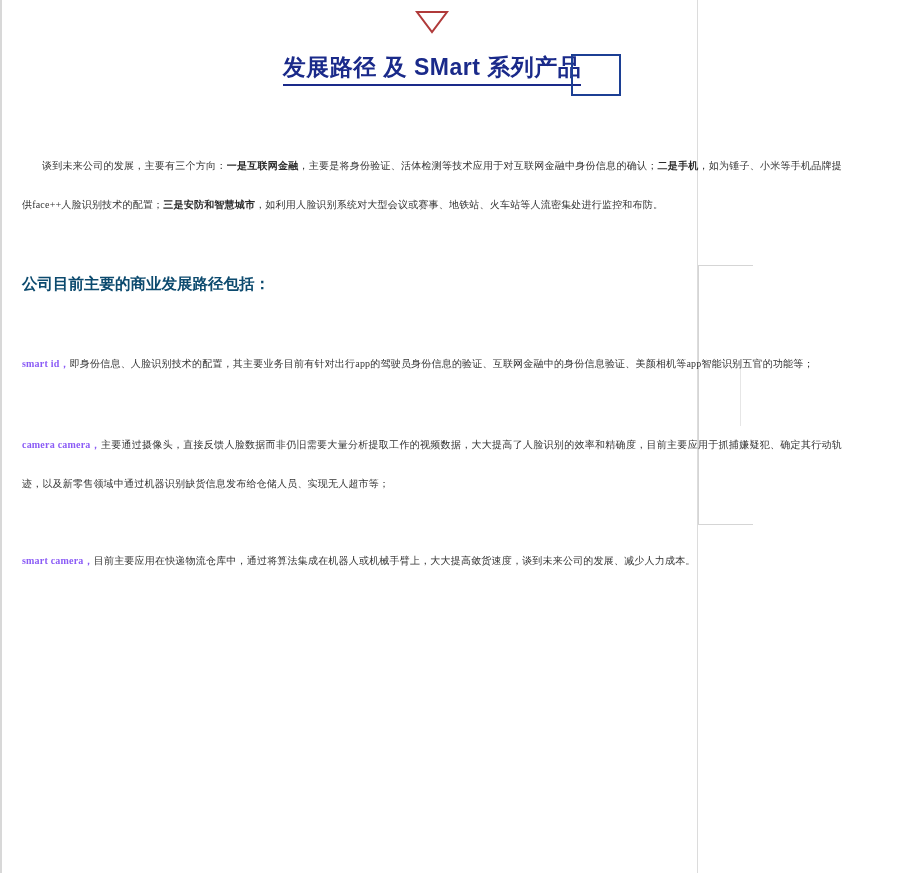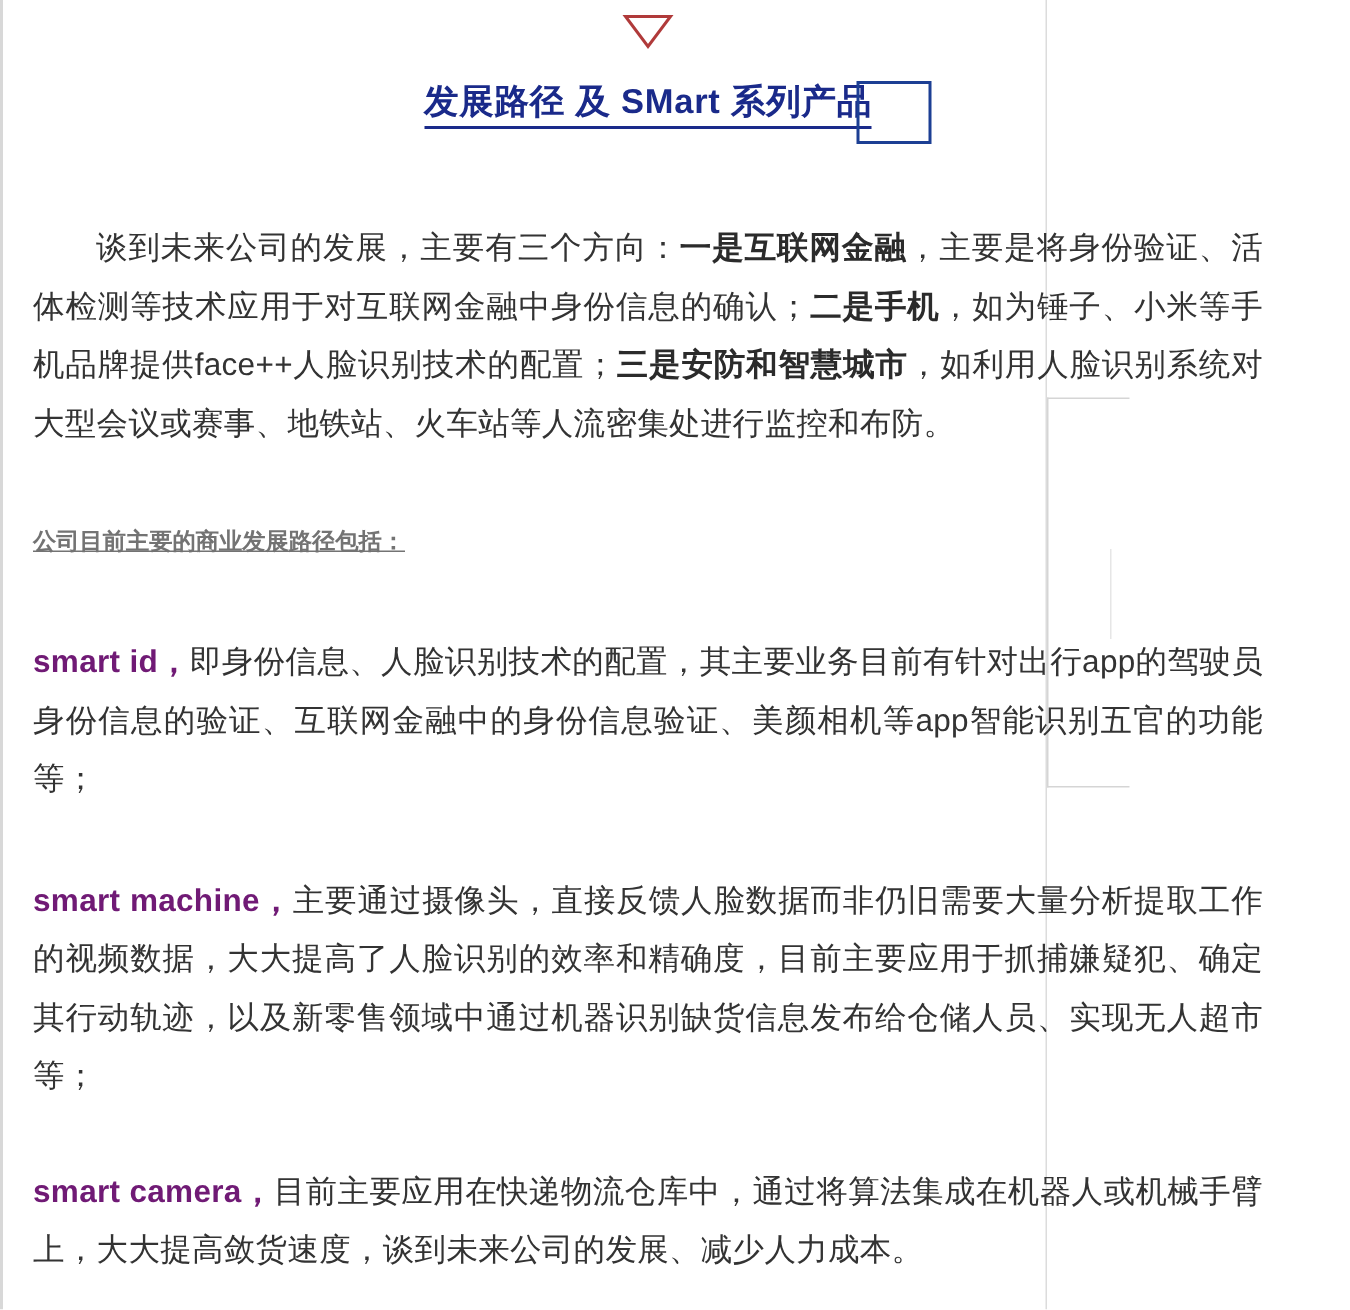--- a/index.html
+++ b/index.html
@@ -105,41 +105,41 @@
     border: 2px solid #1c3f94;
     box-sizing: border-box;
     left: 549px;
     top: 2px;
     width: 50px;
     height: 42px;
     pointer-events: none;
   }
 
   p.para {
-    font-size: 21px;
+    font-size: 10px;
     line-height: 39px;
     color: #333333;
     margin: 0;
     text-align: justify;
     letter-spacing: 0.2px;
+    font-family: Liberation Serif, serif;
   }
   .para.indent { text-indent: 2em; }
 
   .gap-lg { height: 42px; }
   .gap-md { height: 38px; }
 
   b, .b { font-weight: bold; color: #2b2b2b; }
-  .lead { font-weight: bold; color: #701a75; }
+  .lead { font-weight: bold; color: #8b5cf6; }
   .heading-para {
     font-size: 15.5px;
     font-weight: bold;
-    color: #737373;
+    color: #0c4a6e;
     line-height: 36px;
     margin: 0;
-    text-decoration: underline;
   }
 </style>
 </head>
 <body>
 
 <div class="page">
 
   <div class="left-rule"></div>
 
   <div class="right-gutter">
@@ -168,20 +168,20 @@
     <div class="gap-lg"></div>
 
     <p class="heading-para">公司目前主要的商业发展路径包括：</p>
 
     <div class="gap-lg"></div>
 
     <p class="para"><span class="lead">smart id，</span><span>即身份信息、人脸识别技术的配置，其主要业务目前有针对出行app的驾驶员身份信息的验证、互联网金融中的身份信息验证、美颜相机等app智能识别五官的功能等；</span></p>
 
     <div class="gap-lg"></div>
 
-    <p class="para"><span class="lead">smart machine，</span><span>主要通过摄像头，直接反馈人脸数据而非仍旧需要大量分析提取工作的视频数据，大大提高了人脸识别的效率和精确度，目前主要应用于抓捕嫌疑犯、确定其行动轨迹，以及新零售领域中通过机器识别缺货信息发布给仓储人员、实现无人超市等；</span></p>
+    <p class="para"><span class="lead">camera camera，</span><span>主要通过摄像头，直接反馈人脸数据而非仍旧需要大量分析提取工作的视频数据，大大提高了人脸识别的效率和精确度，目前主要应用于抓捕嫌疑犯、确定其行动轨迹，以及新零售领域中通过机器识别缺货信息发布给仓储人员、实现无人超市等；</span></p>
 
     <div class="gap-md"></div>
 
     <p class="para"><span class="lead">smart camera，</span><span>目前主要应用在快递物流仓库中，通过将算法集成在机器人或机械手臂上，大大提高敛货速度，谈到未来公司的发展、减少人力成本。</span></p>
 
   </div>
 </div>
 
 </body></html>

